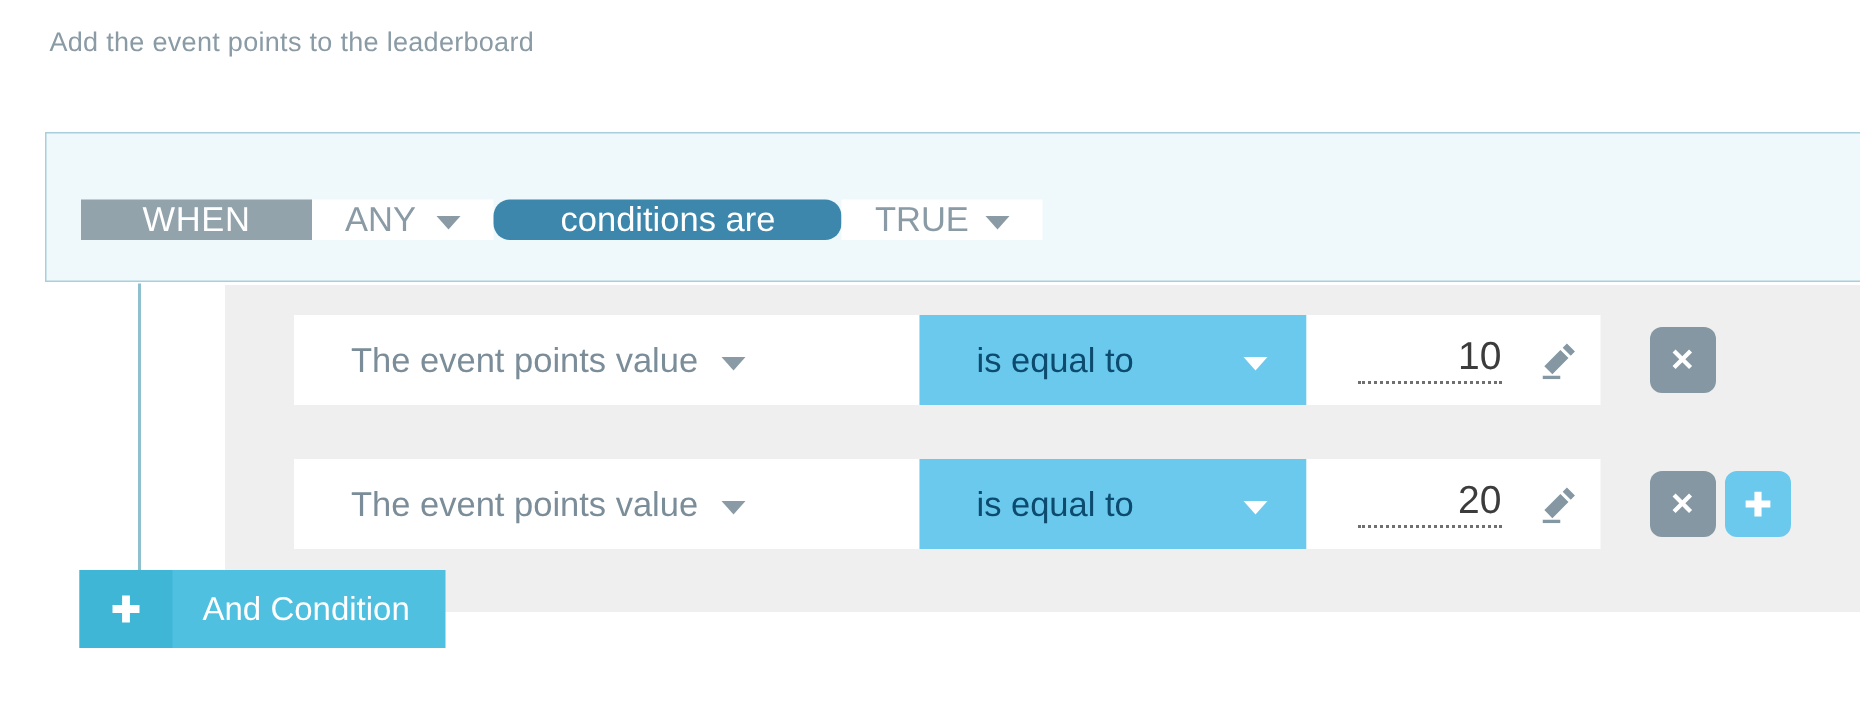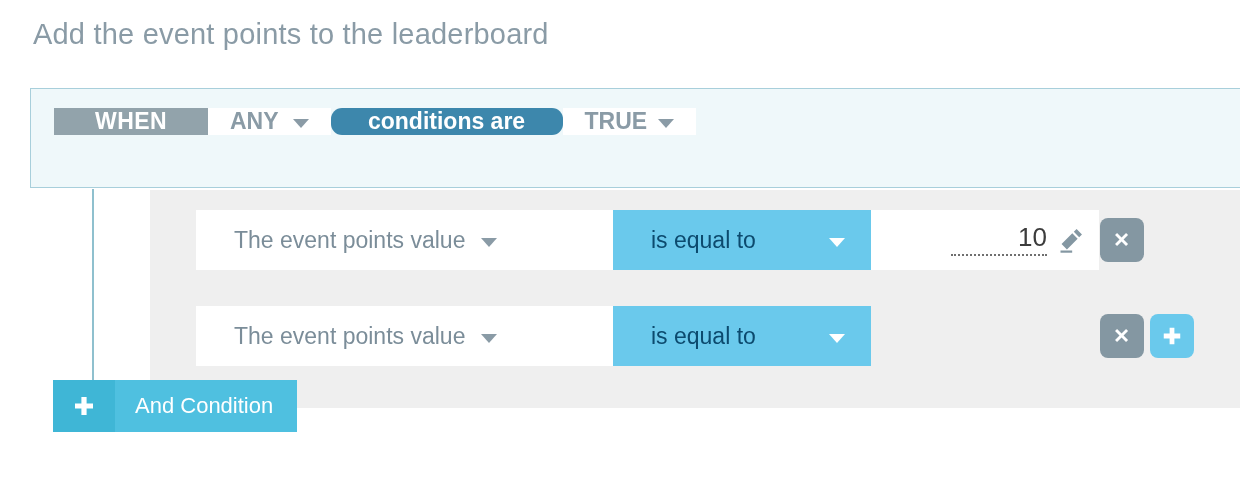--- a/index.html
+++ b/index.html
@@ -14,21 +14,21 @@
     overflow: hidden;
     font-family: "Liberation Sans", sans-serif;
     -webkit-font-smoothing: antialiased;
   }
 
   
   .page-title {
     position: absolute;
     left: 33px;
     top: 18px;
-    font-size: 29px;
+    font-size: 18px;
     font-weight: 400;
     color: #8a9ba6;
     letter-spacing: 0.2px;
     white-space: nowrap;
   }
 
   
   .when-panel {
     position: absolute;
     left: 30px;
@@ -37,25 +37,24 @@
     height: 100px;
     background: #eff8fa;
     border-top: 1px solid #a8cfdb;
     border-bottom: 1px solid #a8cfdb;
     border-left: 1px solid #a8cfdb;
     box-sizing: border-box;
   }
   .when-bar {
     position: absolute;
     left: 23px;
-    top: 19px;
+    top: 32px;
     height: 50px;
     display: flex;
-    align-items: flex-start;
-    font-weight: bold;
+    align-items: center;
   }
   .seg {
     display: flex;
     align-items: center;
     justify-content: center;
     font-size: 23px;
     padding: 0 22px;
     white-space: nowrap;
     box-sizing: border-box;
   }
@@ -140,24 +139,24 @@
     background: #6ac9ec;
     color: #0c4a6e;
     font-size: 23px;
     width: 258px;
     padding: 0 26px 0 38px;
     justify-content: space-between;
     gap: 16px;
   }
   .field-value {
     background: #ffffff;
-    width: 228px;
+    width: 196px;
     padding: 0 14px 0 20px;
     justify-content: flex-end;
-    gap: 10px;
+    gap: 24px;
     position: relative;
   }
   .value-wrap {
     display: flex;
     flex-direction: column;
     align-items: flex-end;
     width: 96px;
   }
   .value-num {
     font-size: 26px;
@@ -294,20 +293,31 @@
 
 <div class="cond-row row-2">
   <div class="field field-subject">
     <span>The event points value</span>
     <span class="caret"></span>
   </div>
   <div class="field field-operator">
     <span>is equal to</span>
     <span class="caret caret-light"></span>
   </div>
+  <div class="field field-value">
+    <span class="value-wrap">
+      <span class="value-num">20</span>
+      <span class="value-underline"></span>
+    </span>
+    <svg class="pencil-icon" viewBox="0 0 24 24">
+      <path d="M16.8 2.6l4.6 4.6-2.4 2.4-4.6-4.6 2.4-2.4z" fill="#8497a2"></path>
+      <path d="M13.1 6.3l4.6 4.6-9.2 9.2-4.6-4.6 9.2-9.2z" fill="#8497a2"></path>
+      <rect x="3" y="21" width="10" height="1.9" fill="#8497a2"></rect>
+    </svg>
+  </div>
 </div>
 
 <div class="actions actions-2">
   <div class="act-btn act-remove">
     <svg class="glyph" viewBox="0 0 24 24">
       <path d="M6.6 4.4l4.9 4.9 4.9-4.9 2.2 2.2-4.9 4.9 4.9 4.9-2.2 2.2-4.9-4.9-4.9 4.9-2.2-2.2 4.9-4.9-4.9-4.9z" fill="#ffffff"></path>
     </svg>
   </div>
   <div class="act-btn act-add">
     <svg class="glyph" viewBox="0 0 24 24">

